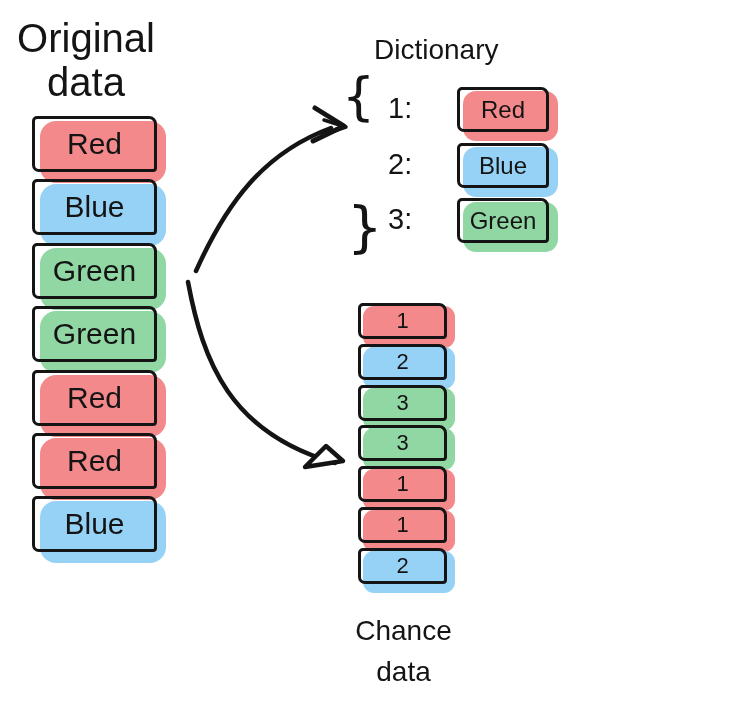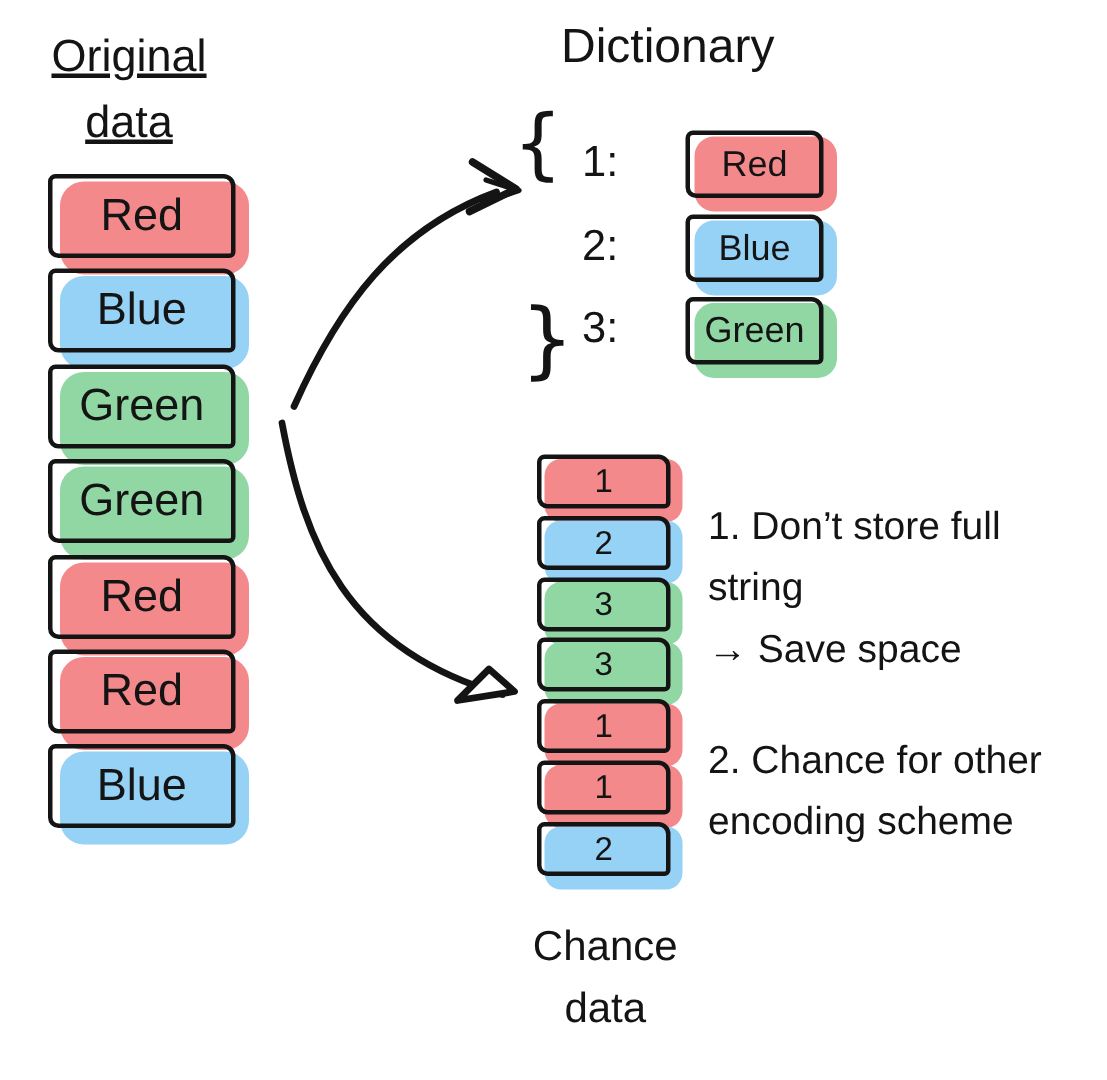--- a/index.html
+++ b/index.html
@@ -3,22 +3,22 @@
 <meta charset="utf-8">
 <style>
   html,body { margin:0; padding:0; background:#ffffff; }
   body { width:738px; height:720px; overflow:hidden;
          font-family:"Liberation Sans","DejaVu Sans",sans-serif; color:#141414; }
   .canvas { position:relative; width:738px; height:720px; background:#fff; }
 
   svg.arrows { position:absolute; left:0; top:0; width:738px; height:720px; pointer-events:none; }
 
   .title { position:absolute; text-align:center; }
-  .orig-title { left:16px; top:16px; width:140px; font-size:30px; line-height:44px;text-decoration:underline; }
-  .dict-title { position:absolute; left:374px; top:12px; font-size:32px; }
+  .orig-title { left:16px; top:16px; width:140px; font-size:40px; line-height:44px; }
+  .dict-title { position:absolute; left:374px; top:34px; font-size:28px; }
   .enc-title  { left:326px; top:610px; width:155px; font-size:28px; line-height:41px; }
 
   .box { position:absolute;border-radius:16px; }
   .box .fill    { position:absolute; z-index:1; }
   .box .outline { position:absolute; inset:0; z-index:2; border:3.5px solid #141414;
                   border-radius:5px 8px 4px 7px; background:transparent; }
   .box .label   { position:absolute; inset:0; z-index:3; display:flex;
                   align-items:center; justify-content:center; }
   .orig-box .fill { top:5px; left:8px; right:-9px; bottom:-11px; border-radius:16px; }
   .dict-box .fill { top:4px; left:6px; right:-9px; bottom:-9px;  border-radius:13px; }
@@ -53,29 +53,20 @@
   <div class="title orig-title">
     <div>Original</div>
     <div>data</div>
   </div>
 
   <div class="dict-title">Dictionary</div>
 
   <div class="brace brace-top">{</div>
   <div class="brace brace-bottom">}</div>
 
-  <div class="note note1">
-    <div>1. Don’t store full</div>
-    <div>string</div>
-    <div>→ Save space</div>
-  </div>
-  <div class="note note2">
-    <div>2. Chance for other</div>
-    <div>encoding scheme</div>
-  </div>
 
   <div class="title enc-title">
     <div>Chance</div>
     <div>data</div>
   </div>
 
 <div class="box orig-box" style="left: 32px; top: 116px; width: 125px; height: 56px;">
       <div class="fill" style="background: rgb(244, 137, 140);"></div>
       <div class="outline"></div>
       <span class="label">Red</span>

